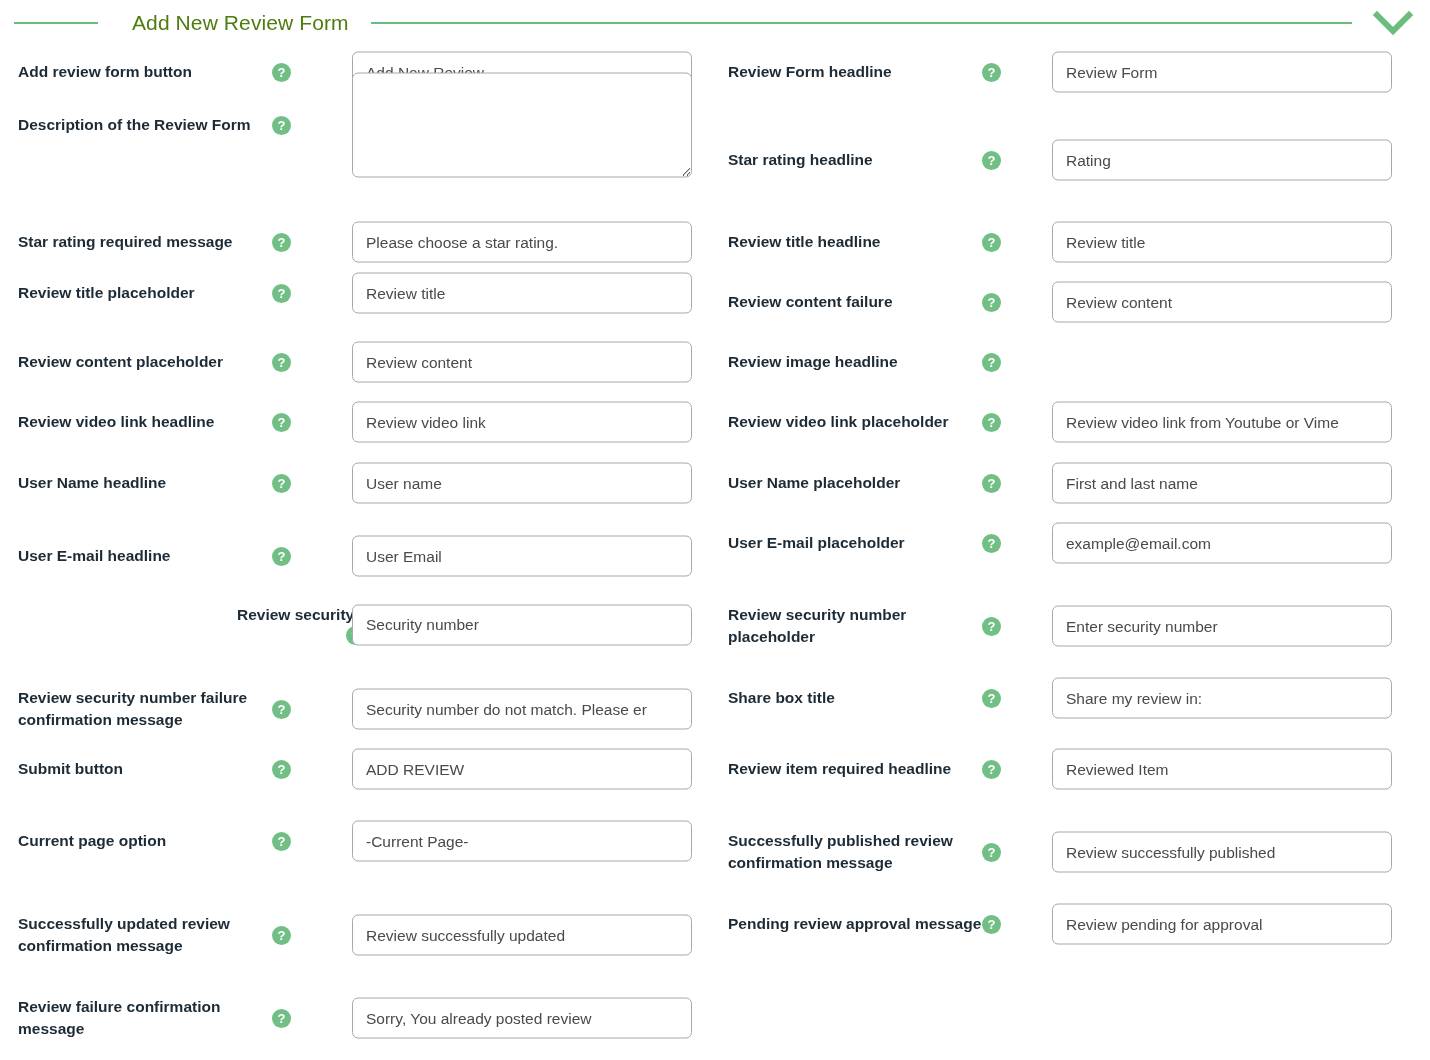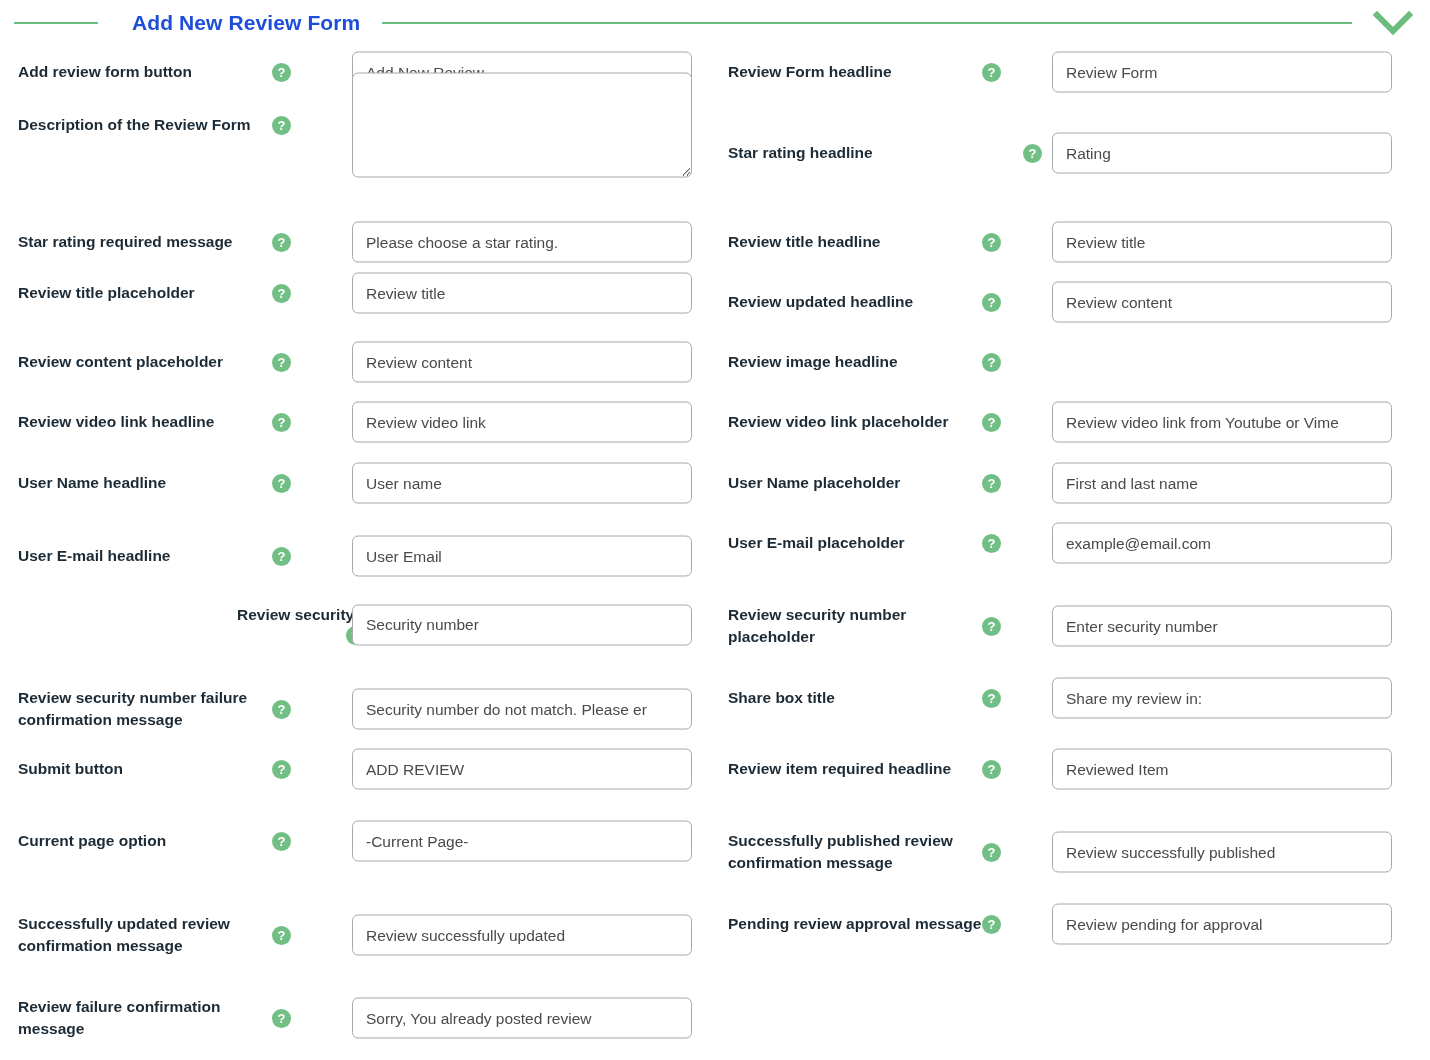--- a/index.html
+++ b/index.html
@@ -33,22 +33,22 @@
   }
   .hdr-rule {
     height: 2px;
     background: #6abd7c;
     flex: 0 0 auto;
   }
   .hdr-rule-left { width: 84px; }
   .hdr-rule-right { flex: 1 1 auto; margin-left: 22px; }
   .hdr-title {
     font-size: 21px;
-    font-weight: bold;
-    color: #1d4ed8;
+    font-weight: normal;
+    color: #4d7c0f;
     white-space: nowrap;
     margin: 0 0 0 34px;
     letter-spacing: 0.1px;
   }
   .hdr-toggle {
     flex: 0 0 auto;
     margin-left: 18px;
     width: 46px;
     height: 30px;
     display: flex;
@@ -261,36 +261,36 @@
         </div>
       </div>
     <div class="col col-right" id="col-right">
         <div class="field-row" style="top: 9px;">
           <div class="field-label label-w-right">Review Form headline</div>
           <span class="help-icon">?</span>
           <div class="field-control ctrl-right" style="top: 50%; transform: translateY(-50%);">
             <input type="text" class="txt-input" value="Review Form" style="">
           </div>
         </div>
-        <div class="field-row" style="top: 90px; gap: 41px;">
+        <div class="field-row" style="top: 97px;">
           <div class="field-label label-w-right">Star rating headline</div>
           <span class="help-icon">?</span>
           <div class="field-control ctrl-right" style="top: 50%; transform: translateY(-50%);">
             <input type="text" class="txt-input" value="Rating" style="">
           </div>
         </div>
         <div class="field-row" style="top: 179px;">
           <div class="field-label label-w-right">Review title headline</div>
           <span class="help-icon">?</span>
           <div class="field-control ctrl-right" style="top: 50%; transform: translateY(-50%);">
             <input type="text" class="txt-input" value="Review title" style="">
           </div>
         </div>
         <div class="field-row" style="top: 239px;">
-          <div class="field-label label-w-right">Review updated headline</div>
+          <div class="field-label label-w-right">Review content failure</div>
           <span class="help-icon">?</span>
           <div class="field-control ctrl-right" style="top: 50%; transform: translateY(-50%);">
             <input type="text" class="txt-input" value="Review content" style="">
           </div>
         </div>
         <div class="field-row" style="top: 299px;">
           <div class="field-label label-w-right">Review image headline</div>
           <span class="help-icon">?</span>
         </div>
         <div class="field-row" style="top: 359px;">

